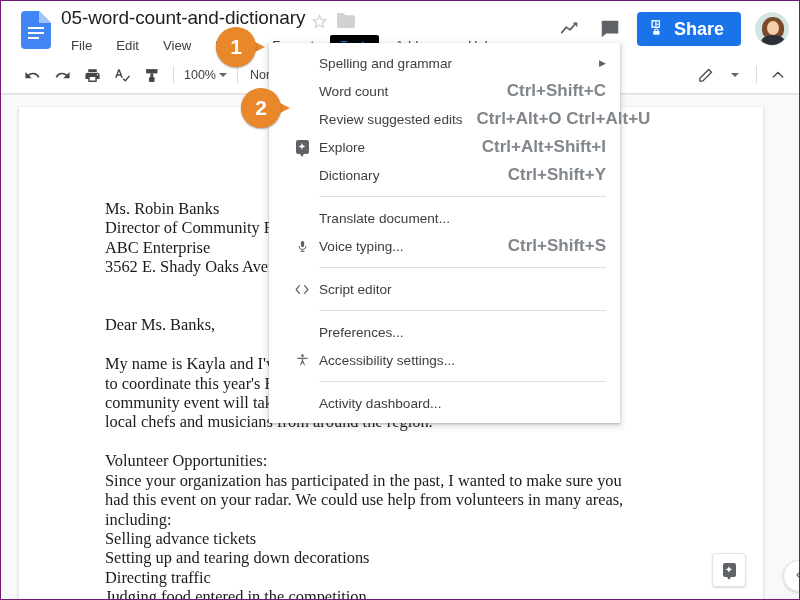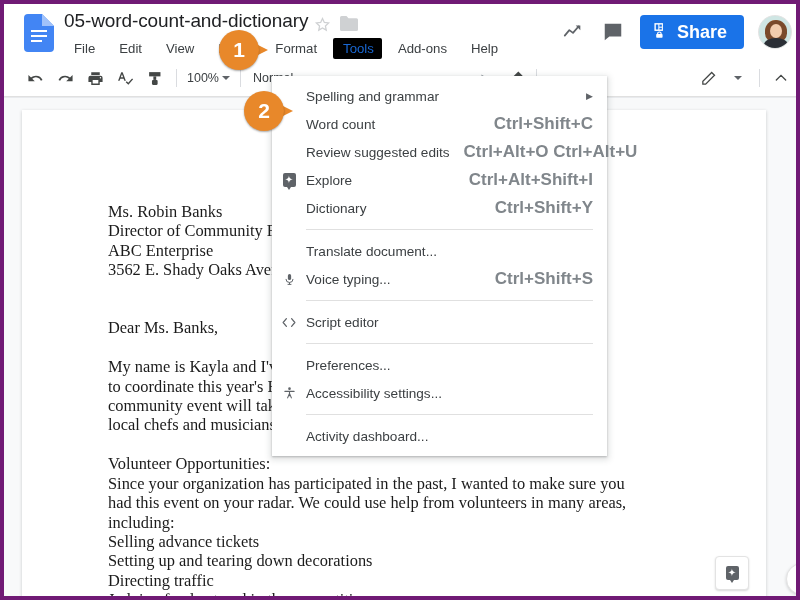--- a/index.html
+++ b/index.html
@@ -6,21 +6,21 @@
     margin: 0; padding: 0;
     width: 800px; height: 600px;
     overflow: hidden;
     background: #ffffff;
     font-family: "Liberation Sans", sans-serif;
   }
   #app {
     position: relative;
     width: 800px; height: 600px;
     background: #ffffff;
-    border: 4px solid #701a75;
+    border: 1px solid #701a75;
     box-sizing: border-box;
     overflow: hidden;
   }
 
   
   .header {
     position: absolute; left: 0; top: 0; width: 800px; height: 56px;
     background: #ffffff;
   }
   .docs-logo {
@@ -152,25 +152,25 @@
     position: absolute; right: -14px; bottom: 10px;
     width: 30px; height: 30px; border-radius: 50%;
     background: #ffffff; border: 1px solid #e3e3e3;
     display: flex; align-items: center; justify-content: center;
     box-shadow: 0 1px 3px rgba(60,64,67,.22);
     color: #5f6368; font-size: 12px;
   }
 
   
   .dropdown {
-    position: absolute; left: 268px; top: 72px;
+    position: absolute; left: 268px; top: 42px;
     width: 335px;
     background: #ffffff;
     box-shadow: 0 2px 6px 2px rgba(60,64,67,.15), 0 1px 2px rgba(60,64,67,.3);
-    padding: 6px 0 6px 0;
+    padding: 6px 0 6px 16px;
     z-index: 40;
   }
   .dd-item {
     position: relative;
     display: flex; align-items: center;
     height: 28px;
     padding: 0 14px 0 0;
     font-size: 13.6px; color: #3c4043;
   }
   .dd-icon {

